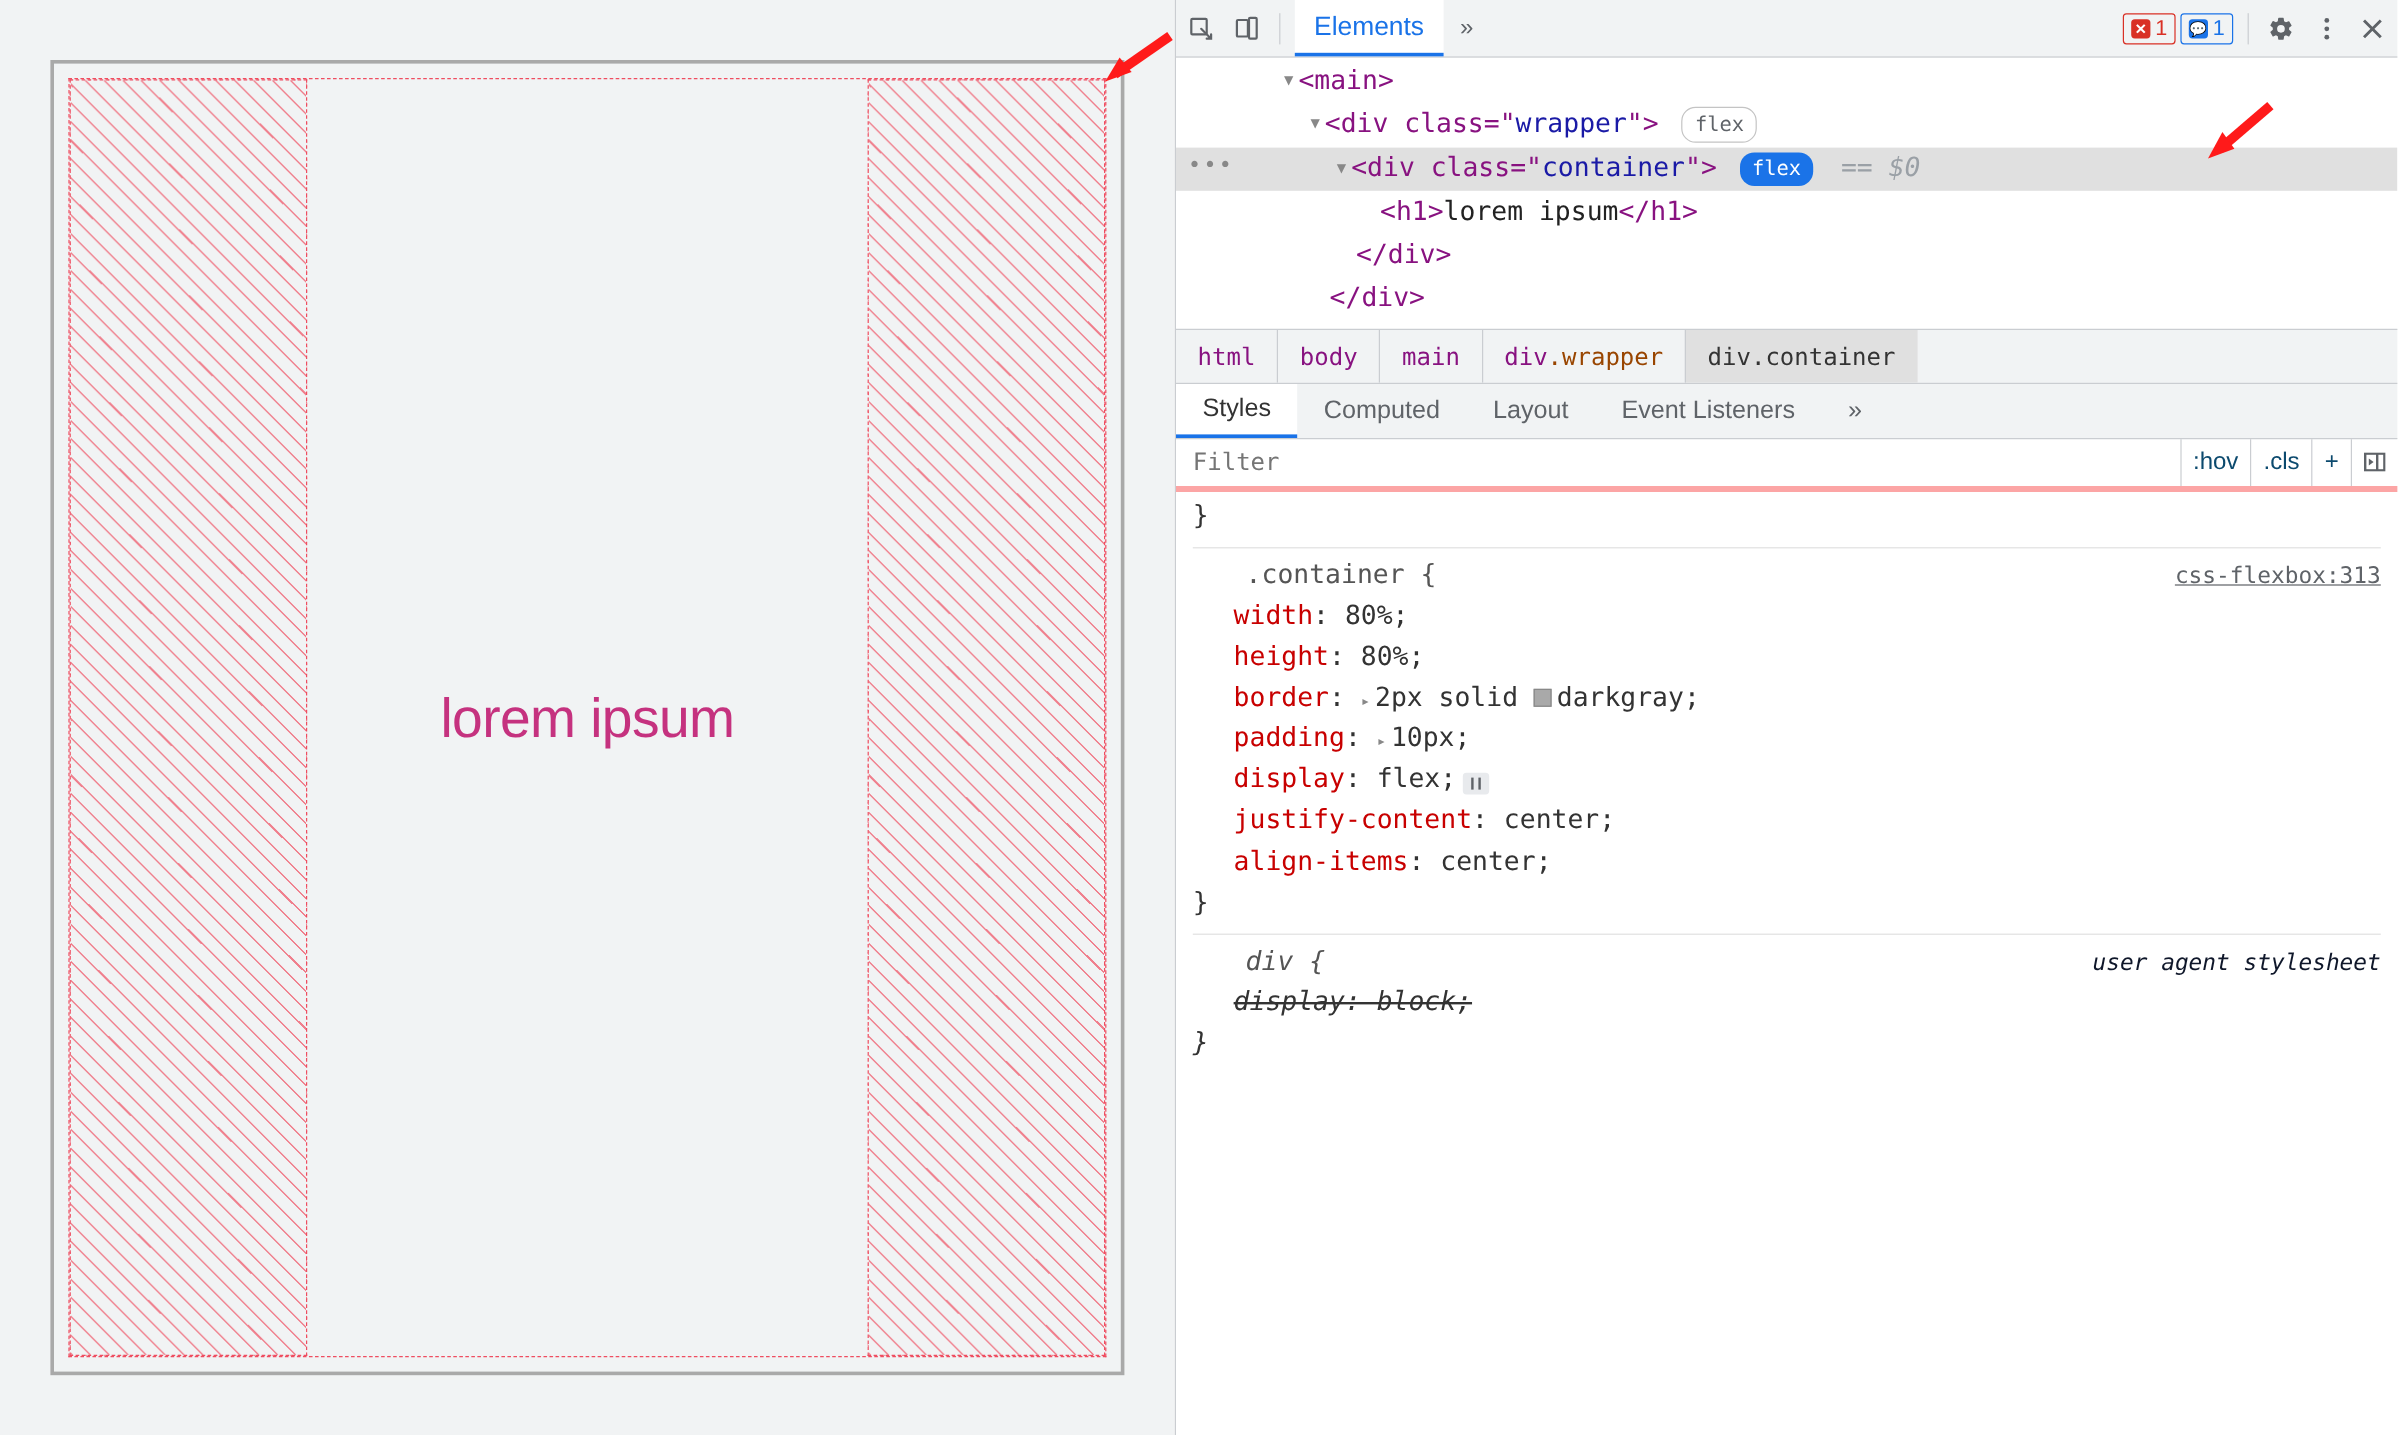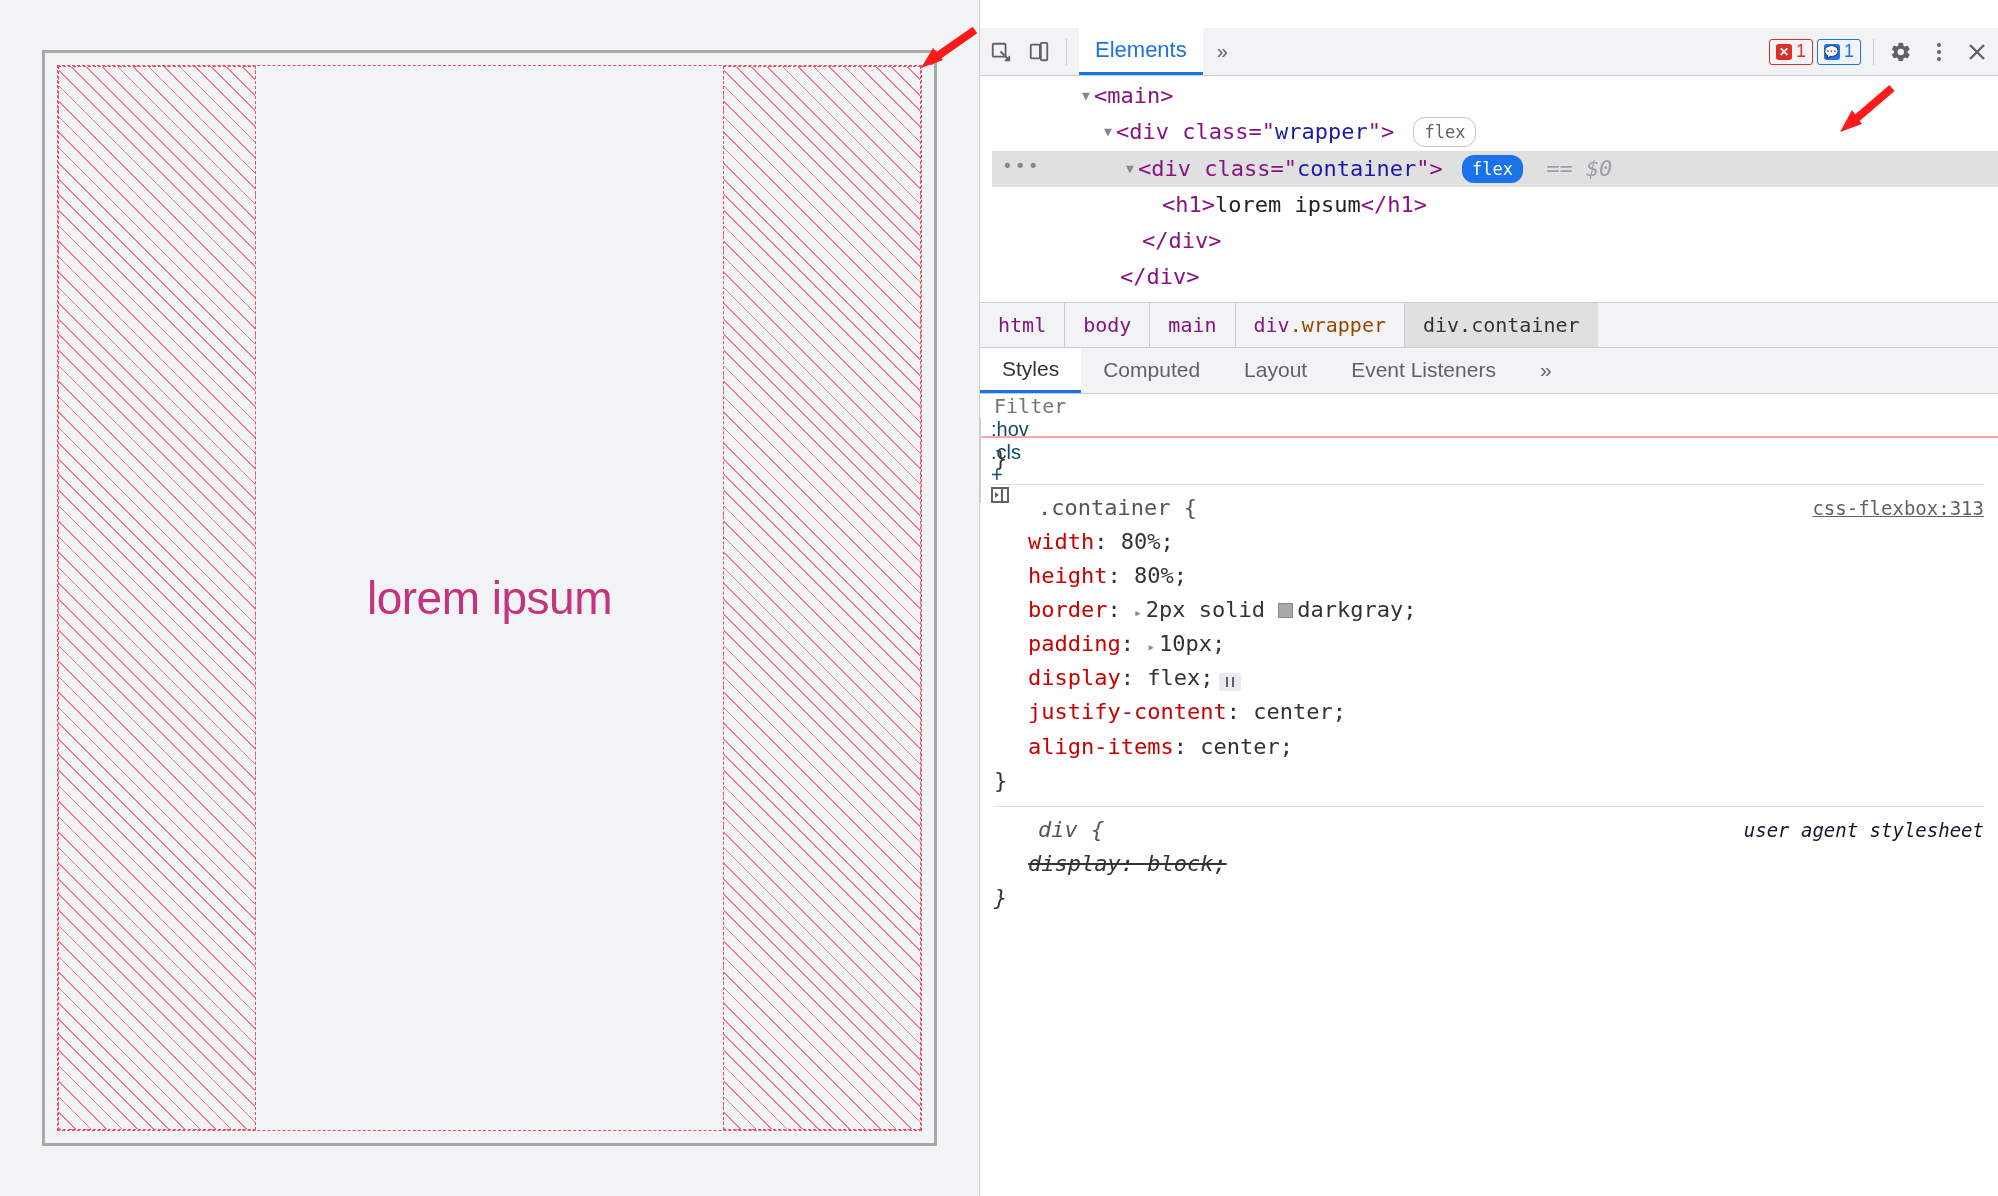--- a/index.html
+++ b/index.html
@@ -72,21 +72,20 @@
   }
   
   .dt-toolbar {
     display: flex;
     align-items: center;
     height: 48px;
     border-bottom: 1px solid #cacdd1;
     background: #f1f3f4;
     padding: 0 6px;
     gap: 8px;
-    margin-top: 28px;
   }
   .tb-icon {
     width: 30px; height: 30px;
     display: flex; align-items: center; justify-content: center;
     color: #5f6368;
     border-radius: 3px;
   }
   .tb-sep {
     width: 1px; height: 26px; background: #cacdd1; margin: 0 4px;
   }
@@ -113,21 +112,21 @@
 
   
   .dom-tree {
     font-family: Menlo, Consolas, monospace;
     font-size: 22px;
     line-height: 1.65;
     padding: 2px 0 6px 0;
     white-space: nowrap;
     overflow: hidden;
   }
-  .dom-row { position: relative; padding-left: 0; margin-left: 12px; }
+  .dom-row { position: relative; padding-left: 0; }
   .dom-row .caret {
     display:inline-block; width:12px; color:#888; font-size:13px; transform:translateY(-3px);
   }
   .tag { color:#881280; }
   .attr-val { color:#1a1aa6; }
   .txt { color:#222; }
   .flex-badge-outline {
     display:inline-block; font-size:17px; color:#5f6368;
     border:1px solid #c4c4c4; border-radius:12px; padding:0 10px; margin-left:6px;
     font-family: Menlo, monospace; vertical-align:1px; background:#fff;
@@ -161,24 +160,23 @@
   .styles-tabs {
     display:flex; align-items:center; height:46px;
     border-bottom:1px solid #cacdd1; background:#f1f3f4;
     font-size:21px;
   }
   .styles-tabs .stab { padding:0 22px; color:#5f6368; height:100%; display:flex; align-items:center;}
   .styles-tabs .stab.active { color:#333; border-bottom:3px solid #1a73e8; background:#fff;}
 
   
   .filter-row {
-    display:flex; height:44px;
-    border-bottom:2px solid #fca5a5; font-size:20px;
+    display:flex; align-items:center; height:44px;
+    border-bottom:5px solid #fca5a5; font-size:20px;
     font-family: Menlo, monospace;
-    flex-direction: column;
   }
   .filter-input {
     flex:1; border:none; outline:none; font:inherit; padding:0 14px; color:#5f6368;
     background:transparent;
   }
   .filter-btn { padding:0 10px; color:#0c4a6e; border-left:1px solid #cacdd1; height:100%; display:flex; align-items:center; font-family:Liberation Sans, sans-serif;}
   .filter-plus { position:relative; }
 
   
   .styles-body {

